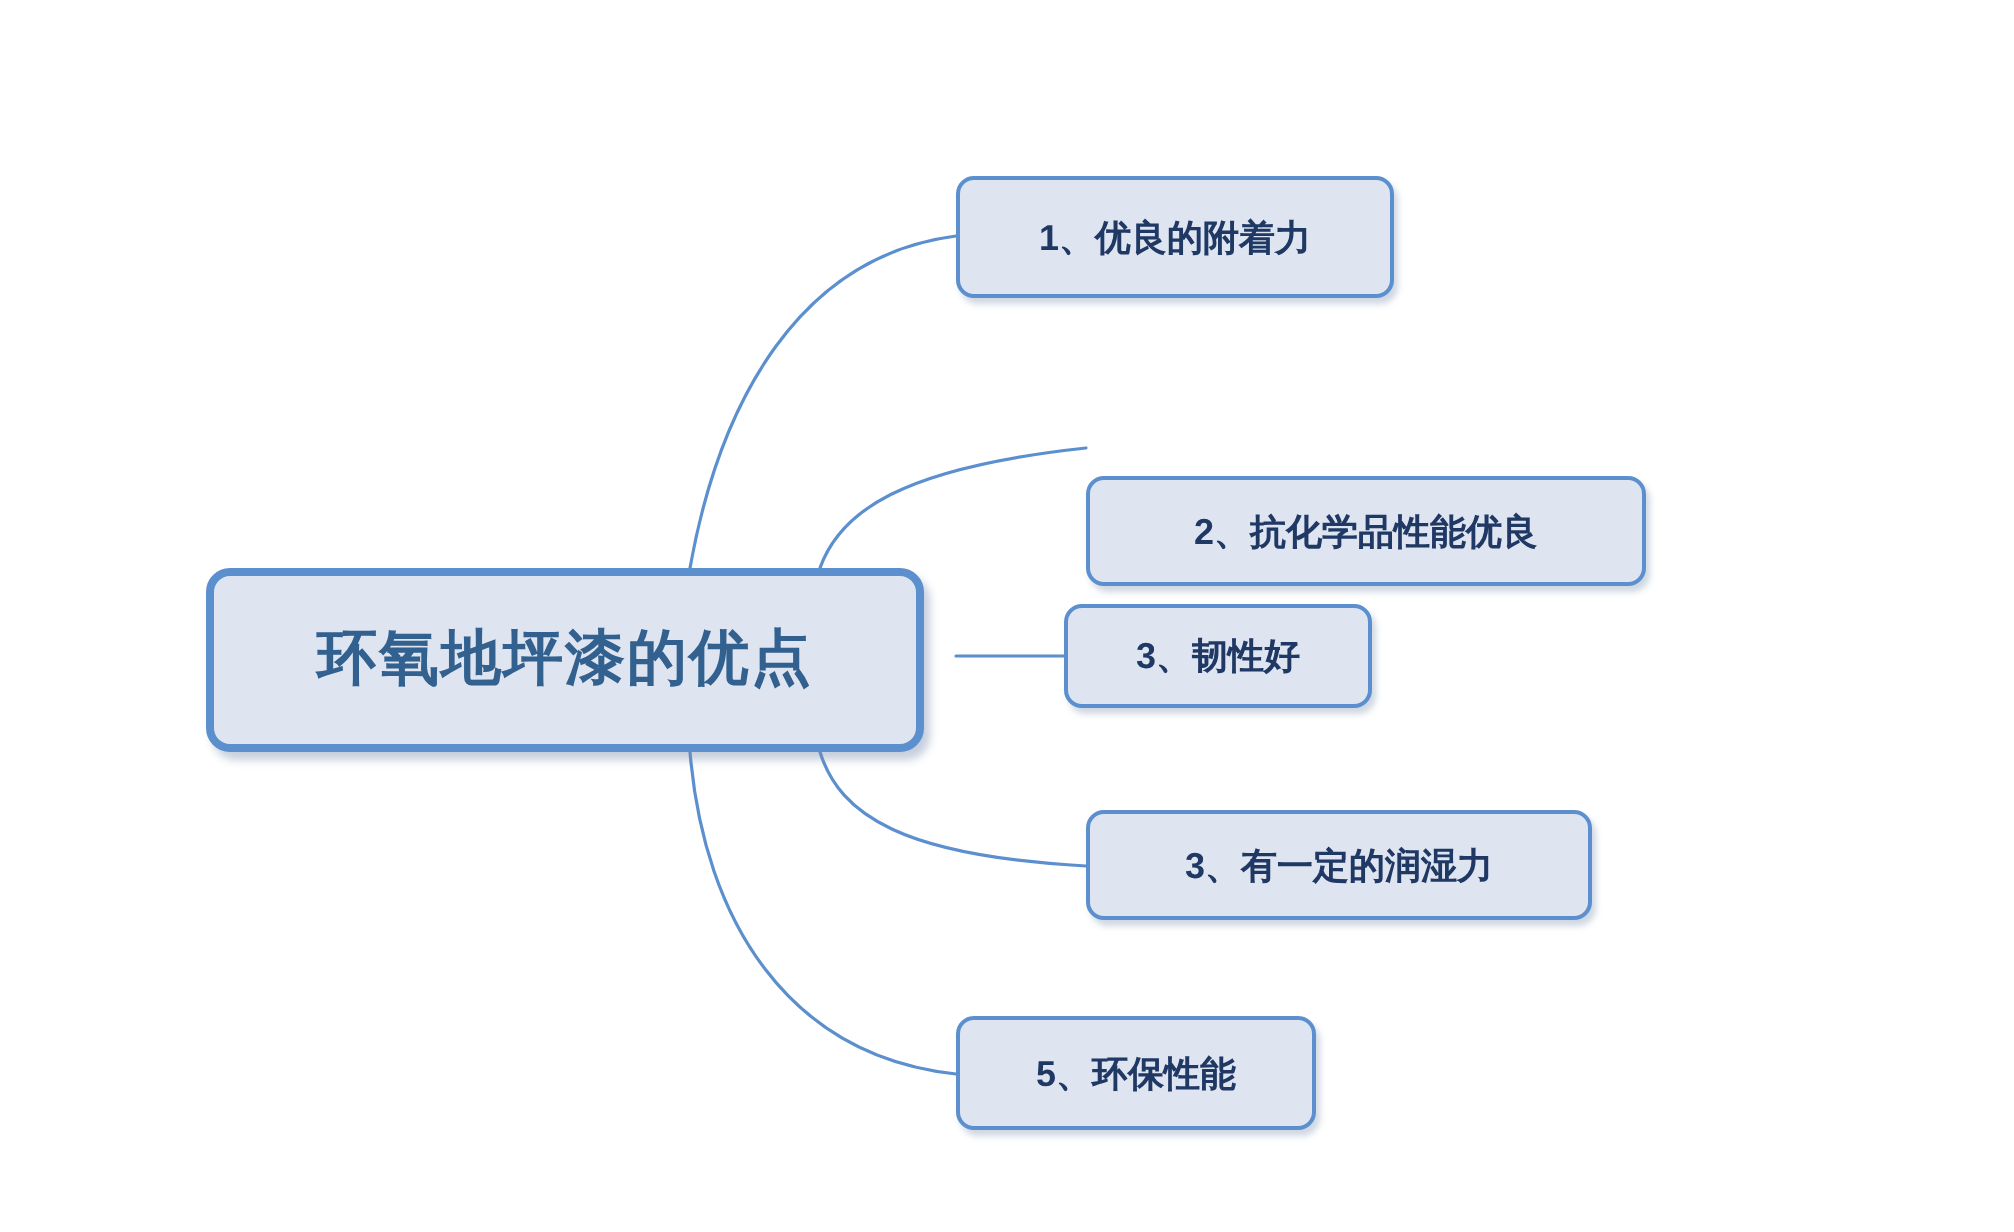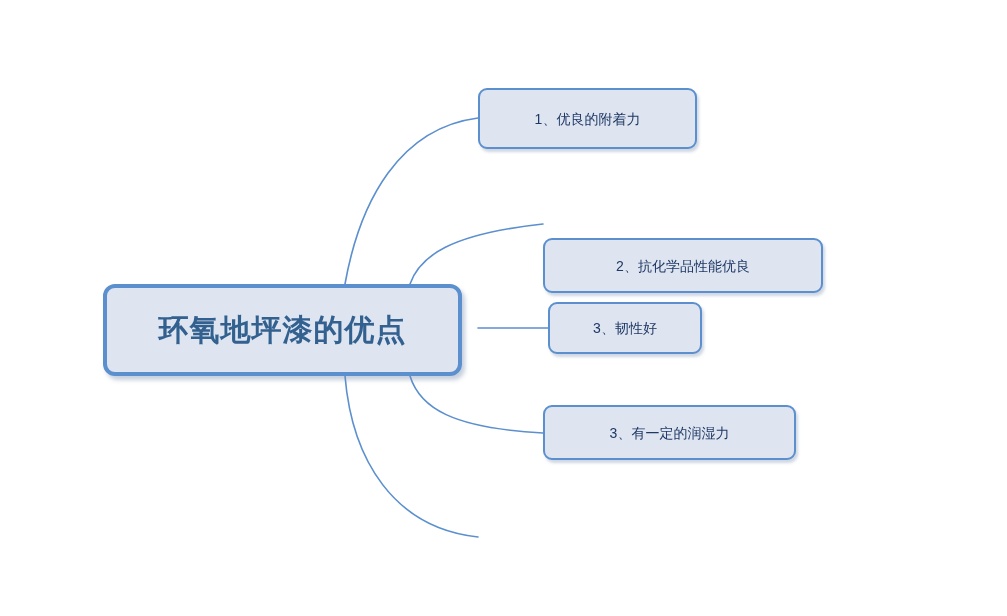--- a/index.html
+++ b/index.html
@@ -45,27 +45,27 @@
     border-radius: 12px;
     box-shadow: 3px 4px 4px rgba(120,140,175,0.42);
   }
   .node-central .node-label {
     font-size: 30px;
     font-weight: bold;
     color: #33618F;
     letter-spacing: 1px;
   }
   .node-label {
-    font-size: 14px;
-    font-weight: normal;
+    font-size: 18px;
+    font-weight: bold;
     line-height: 1;
   }
   .node-b1 { left: 478px; top: 88px;  width: 219px; height: 61px; }
   .node-b2 { left: 543px; top: 196px; width: 280px; height: 55px; margin-top: 42px; }
-  .node-b3 { left: 548px; top: 302px; width: 154px; height: 52px; }
+  .node-b3 { left: 532px; top: 302px; width: 154px; height: 52px; }
   .node-b4 { left: 543px; top: 405px; width: 253px; height: 55px; }
   .node-b5 { left: 478px; top: 508px; width: 180px; height: 57px; }
 </style>
 </head>
 <body>
 
 <div id="canvas">
 
   <svg id="connector-layer" viewBox="0 0 1007 616" width="1007" height="616" xmlns="http://www.w3.org/2000/svg">
     <g fill="none" stroke="#5B8FCE" stroke-width="1.6" stroke-linecap="round">
@@ -90,14 +90,17 @@
   </div>
 
   <div class="node node-b3">
     <span class="node-label">3、韧性好</span>
   </div>
 
   <div class="node node-b4">
     <span class="node-label">3、有一定的润湿力</span>
   </div>
 
+  <div class="node node-b5">
+    <span class="node-label">5、环保性能</span>
+  </div>
 
 </div>
 
 </body></html>

